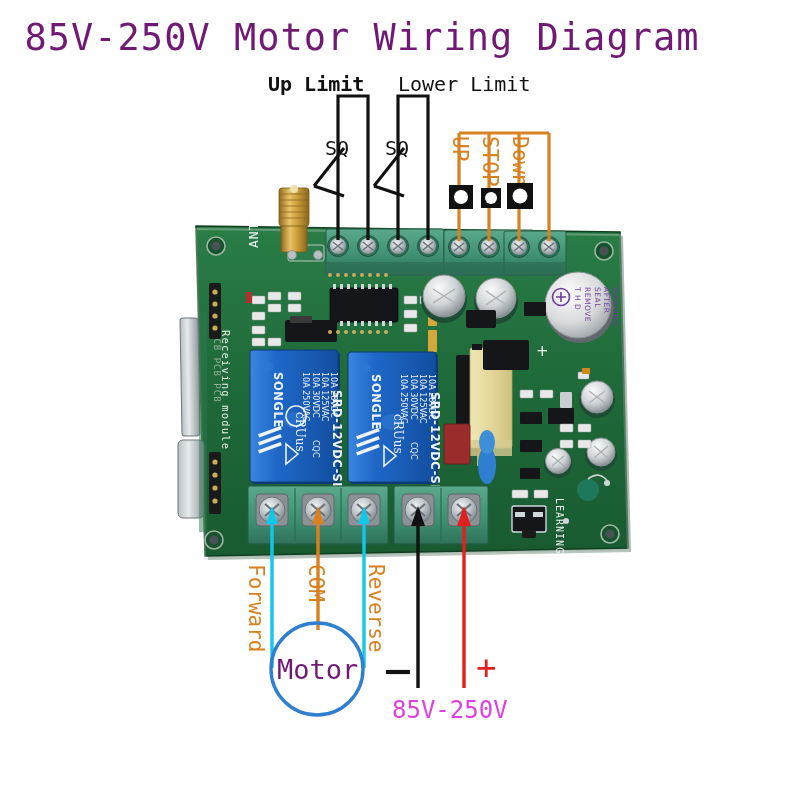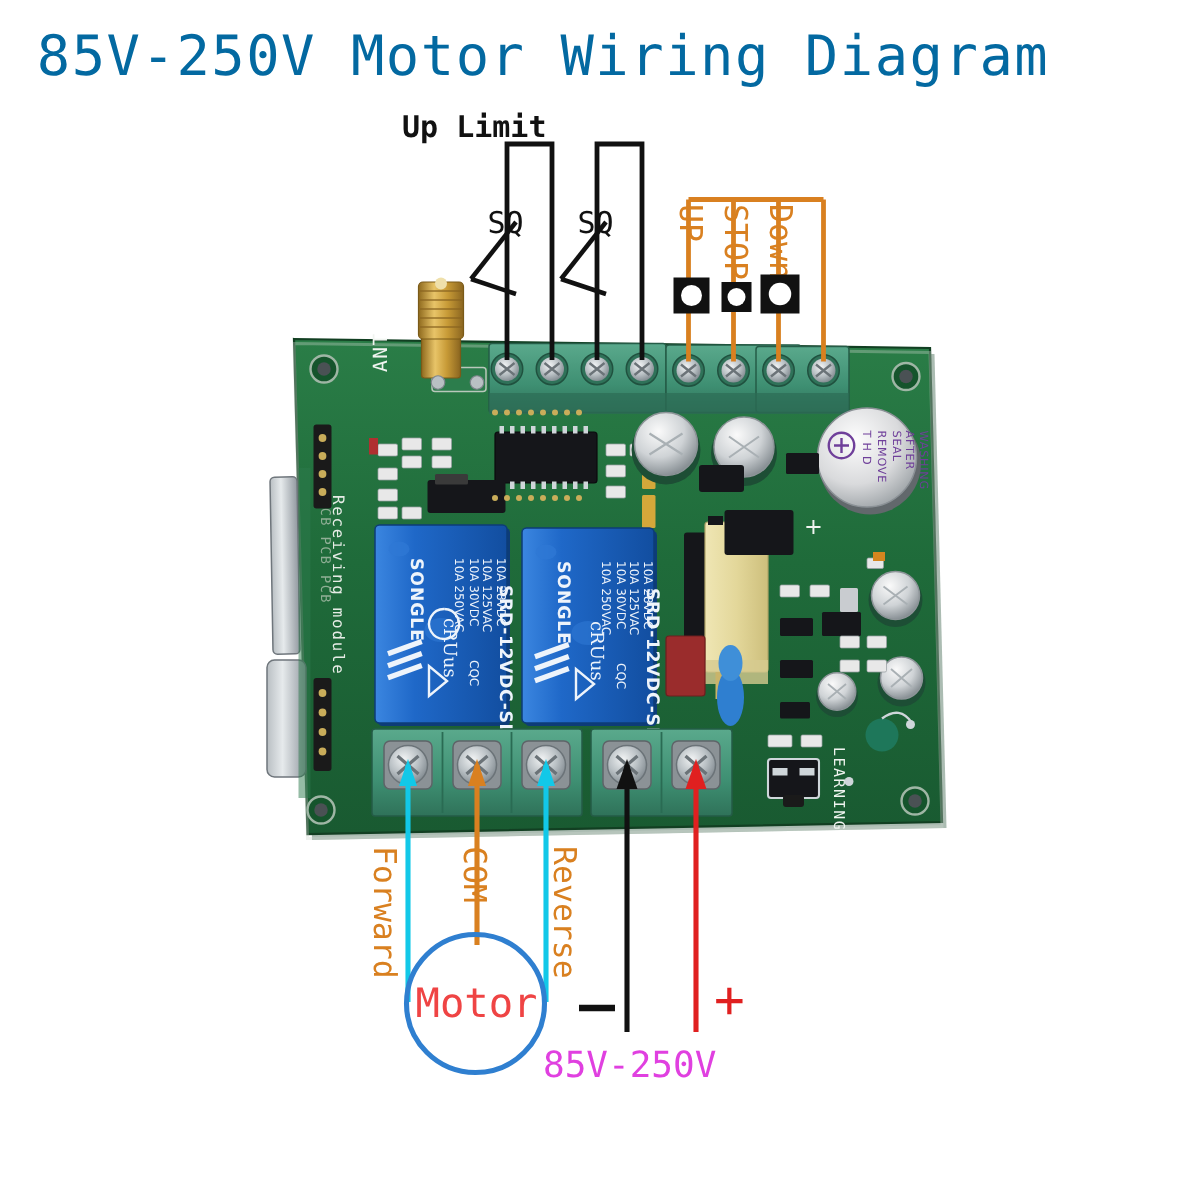--- a/index.html
+++ b/index.html
@@ -3,50 +3,51 @@
 <meta charset="utf-8">
 <title>85V-250V Motor Wiring Diagram</title>
 <style>
   html,body{margin:0;padding:0;background:#ffffff;}
   body{width:800px;height:800px;overflow:hidden;
        font-family:"DejaVu Sans Mono","Liberation Mono",monospace;}
   #stage{position:relative;width:800px;height:800px;background:#fff;}
   #svgroot{position:absolute;left:0;top:0;width:800px;height:800px;}
   .lbl{position:absolute;white-space:nowrap;}
   #title{left:0;top:16px;width:724px;text-align:center;
-         font-size:37px;color:#0369a1;letter-spacing:1px;
+         font-size:37px;color:#701a75;letter-spacing:1px;
          font-family:"DejaVu Sans Mono","Liberation Mono",monospace;}
   #uplimit{left:268px;top:72px;font-size:20px;color:#111;font-weight:bold;}
   #lowlimit{left:398px;top:72px;font-size:20px;color:#111;}
   .sqtxt{font-size:20px;color:#111;}
   #sq1{left:325px;top:136px;}
   #sq2{left:385px;top:136px;}
   .vlbl{font-size:21px;color:#d98020;transform-origin:0 0;
         transform:rotate(90deg);font-weight:500;}
   #upl{left:472px;top:136px;}
   #stopl{left:502px;top:136px;}
   #downl{left:532px;top:136px;}
   .vlbl2{font-size:21px;color:#d98020;transform-origin:0 0;
          transform:rotate(90deg);}
   #fwd{left:268px;top:564px;}
   #com{left:328px;top:564px;}
   #rev{left:388px;top:564px;}
   #motortxt{left:277px;top:654px;width:80px;text-align:right;
-            font-size:27px;color:#ef4444;}
-  #volt{left:362px;top:696px;font-size:24px;color:#e040e0;}
+            font-size:27px;color:#701a75;}
+  #volt{left:392px;top:696px;font-size:24px;color:#e040e0;}
   #plus{left:476px;top:650px;font-size:34px;color:#e02020;line-height:1;}
 </style>
 </head>
 <body>
 
 <div id="stage">
 
   <div class="lbl" id="title">85V-250V Motor Wiring Diagram</div>
 
   <div class="lbl" id="uplimit">Up Limit</div>
+  <div class="lbl" id="lowlimit">Lower Limit</div>
 
   <div class="lbl sqtxt" id="sq1">SQ</div>
   <div class="lbl sqtxt" id="sq2">SQ</div>
 
   <div class="lbl vlbl" id="upl">UP</div>
   <div class="lbl vlbl" id="stopl">STOP</div>
   <div class="lbl vlbl" id="downl">Down</div>
 
   <div class="lbl vlbl2" id="fwd">Forward</div>
   <div class="lbl vlbl2" id="com">COM</div>

